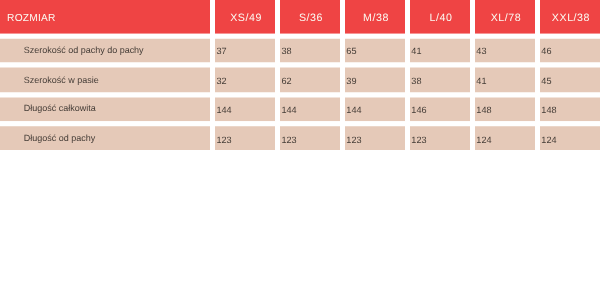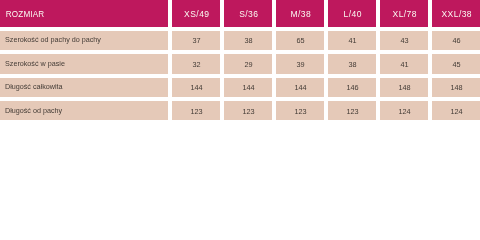--- a/index.html
+++ b/index.html
@@ -21,21 +21,21 @@
     border-collapse: separate;
     border-spacing: 0;
     table-layout: fixed;
   }
   .size-table td, .size-table th {
     padding: 0;
     margin: 0;
   }
   .hdr-row th {
     height: 26.65px;
-    background: #be185d;
+    background: #ef4444;
     color: #fbfaf2;
     font-weight: 400;
     font-size: 8.5px;
     letter-spacing: 0.45px;
     text-indent: 1.3px;
     text-align: center;
     vertical-align: middle;
     line-height: 1;
   }
   .hdr-row th > span,
@@ -52,28 +52,28 @@
     padding-left: 5.7px;
     font-size: 8.15px;
     letter-spacing: 0.18px;
     text-indent: 0;
   }
   .body-row td {
     height: 19.2px;
     background: #e5c9b8;
     color: #443c36;
     font-size: 7.3px;
-    text-align: center;
+    text-align: left;
     text-indent: 0.8px;
     vertical-align: middle;
     line-height: 1;
   }
   .body-row td.label-col {
     text-align: left;
-    padding-left: 5px;
+    padding-left: 19px;
     font-size: 7.2px;
     letter-spacing: 0;
     text-indent: 0;
   }
   .size-table .gap-col,
   .hdr-row td.gap-col,
   .body-row td.gap-col {
     width: 4.3px;
     background: #ffffff;
   }
@@ -175,21 +175,21 @@
       <tr class="body-row">
         <td class="label-col">
           <span>Szerokość w pasie</span>
         </td>
         <td class="gap-col"></td>
         <td>
           <span>32</span>
         </td>
         <td class="gap-col"></td>
         <td>
-          <span>29</span>
+          <span>62</span>
         </td>
         <td class="gap-col"></td>
         <td>
           <span>39</span>
         </td>
         <td class="gap-col"></td>
         <td>
           <span>38</span>
         </td>
         <td class="gap-col"></td>

